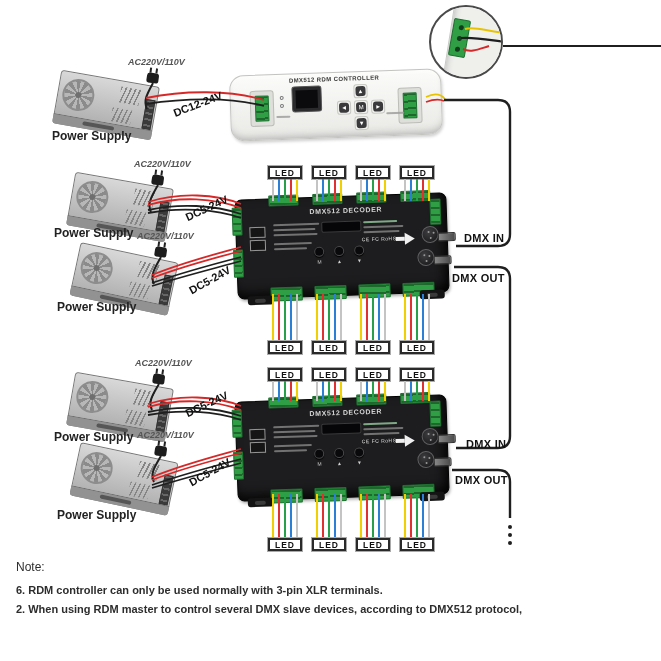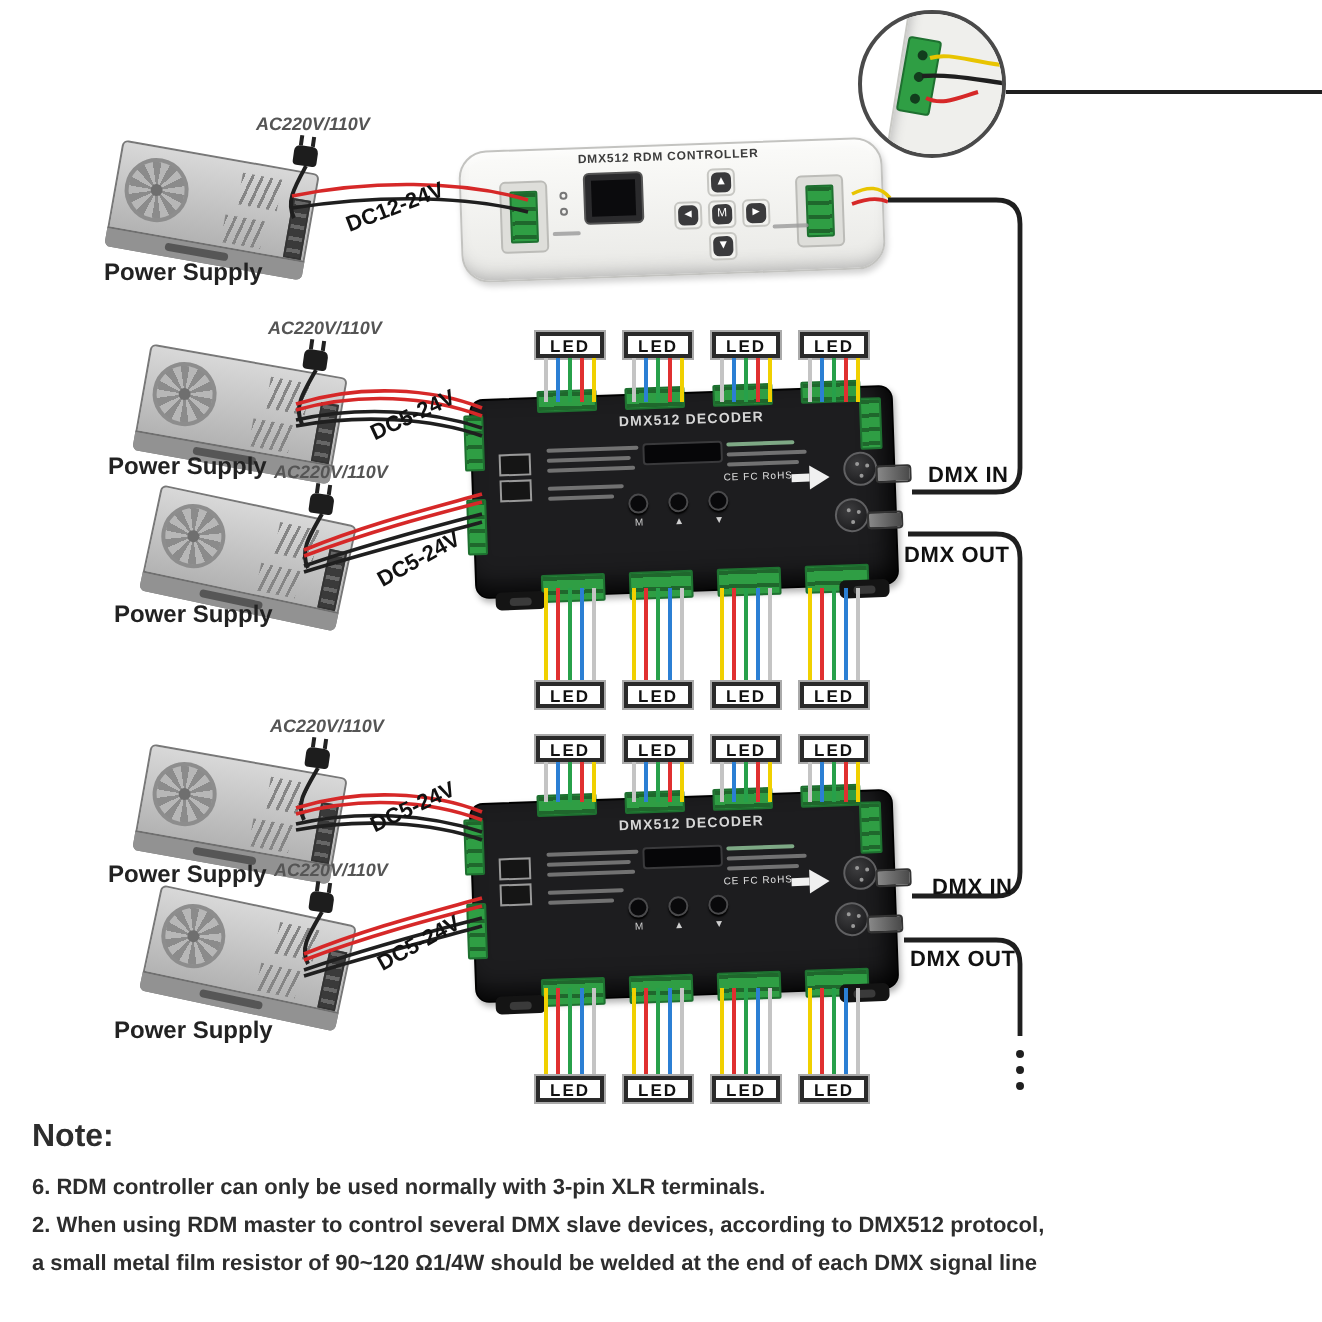--- a/index.html
+++ b/index.html
@@ -115,21 +115,21 @@
       #f0d000 0,#f0d000 2px, transparent 2px,transparent 6px,
       #e03030 6px,#e03030 8px, transparent 8px,transparent 12px,
       #27a04a 12px,#27a04a 14px, transparent 14px,transparent 18px,
       #2b7fd4 18px,#2b7fd4 20px, transparent 20px,transparent 24px,
       #c4c4c4 24px,#c4c4c4 26px); }
 
   
   .watermark { position:absolute; left:148px; top:300px; font-size:29px; color:#8e8e8e; opacity:.85;
                letter-spacing:.5px; z-index:20; white-space:nowrap; }
   .note { position:absolute; left:16px; top:560px; width:636px; z-index:15; color:#2d2d2d; }
-  .note h4 { font-size:16px; font-weight:bold; margin-bottom:7px; }
+  .note h4 { font-size:12px; font-weight:normal; margin-bottom:7px; }
   .note div { font-size:11px; font-weight:bold; line-height:19px; }
 
   svg.overlay { position:absolute; left:0; top:0; z-index:10; pointer-events:none; }
 </style>
 </head>
 <body>
 
 <div id="canvas">
 
   <div class="psu" style="left:56px;top:78px;transform:rotate(10deg)">
@@ -466,16 +466,15 @@
         <circle cx="510" cy="535" r="2"></circle>
         <circle cx="510" cy="543" r="2"></circle>
     </g>
   </svg>
 
 
   <div class="note">
     <h4>Note:</h4>
     <div>6. RDM controller can only be used normally with 3-pin XLR terminals.</div>
     <div>2. When using RDM master to control several DMX slave devices, according to DMX512 protocol,</div>
-    <div>a small metal film resistor of 90~120 Ω1/4W should be welded at the end of each DMX signal line</div>
   </div>
 
 </div>
 
 </body></html>

